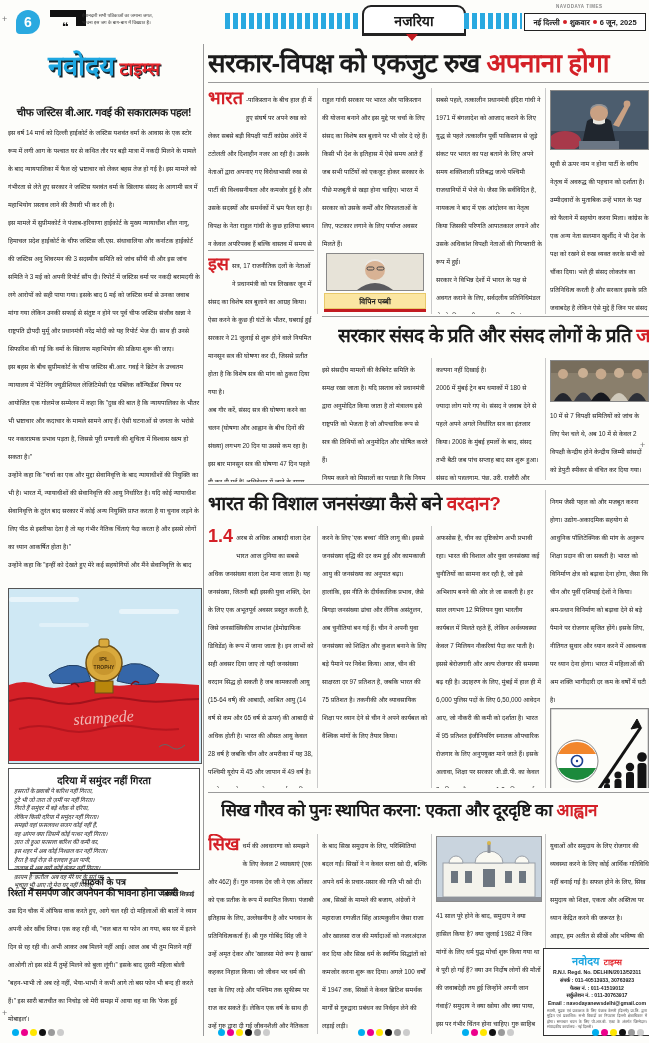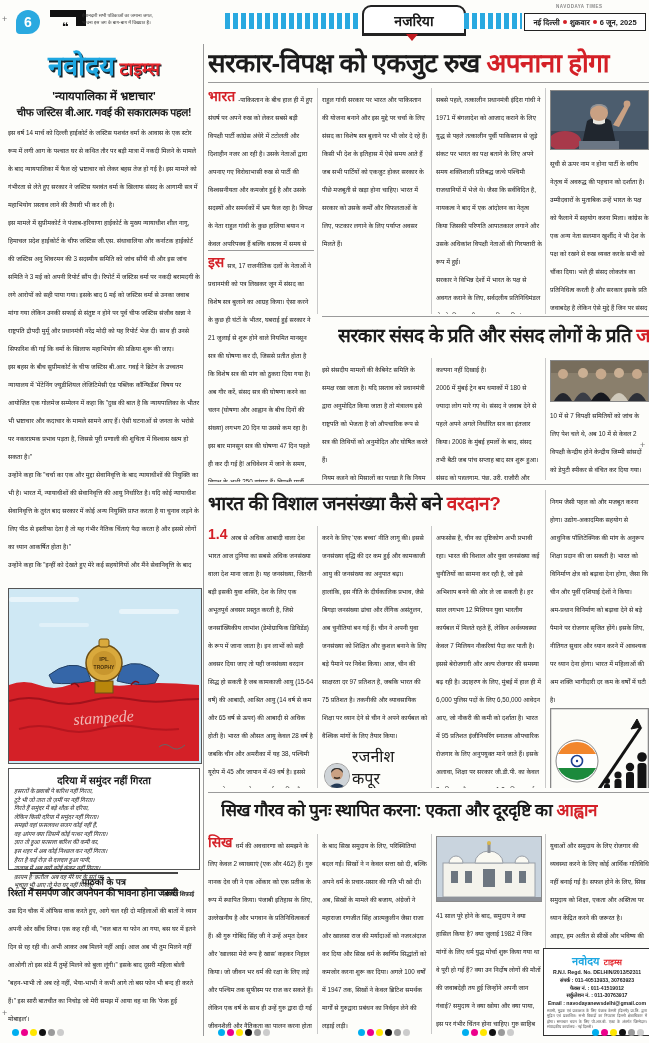--- a/index.html
+++ b/index.html
@@ -25,21 +25,21 @@
   .vrule{width:1px;background:#9a9a9a;}
   .hrule{height:1px;background:#9a9a9a;}
   .colrule{width:1px;background:#c9c9c9;}
   
   .m-blue{color:#1ea7e1;font-weight:900;font-size:27px;text-shadow:1.5px 1.5px 0 #14242c;}
   .m-red{color:#e4262c;font-weight:900;font-size:18px;text-shadow:1px 1px 0 #14242c;}
   .kicker{font-size:11.5px;font-weight:bold;text-align:center;white-space:nowrap;}
   .edit-title{font-size:10.5px;font-weight:900;text-align:center;white-space:nowrap;letter-spacing:-.3px;}
   .txt{font-size:6.3px;line-height:1.32;text-align:justify;white-space:pre-line;}
   .sig{font-size:6.8px;font-weight:bold;text-align:right;}
-  .dc{float:left;color:#d42027;font-weight:900;font-size:14px;line-height:1;padding:1px 3px 0 0;}
+  .dc{float:left;color:#d42027;font-weight:900;font-size:18px;line-height:1;padding:1px 3px 0 0;}
   .col{overflow:hidden;}
   
   .h1{font-size:26px;font-weight:900;white-space:nowrap;letter-spacing:-.5px;}
   .h2{font-size:19px;font-weight:900;white-space:nowrap;letter-spacing:-.4px;}
   .h3{font-size:17px;font-weight:900;white-space:nowrap;letter-spacing:-.4px;margin-left:13px;}
   .red{color:#d42027;}
   
   .abox{margin:3px 2px;}
   .abox .strip{background:#fbe6a2;border:1px solid #e8c96a;text-align:center;font-weight:bold;font-size:7.5px;padding:2px 0;}
   .abox .bar{height:3px;background:#c21b20;}
@@ -86,21 +86,20 @@
       <span class="reddot"></span>
       <span>6 जून, 2025</span>
   </div>
 
   <div class="abs vrule" style="left:203px;top:44px;height:992px"></div>
 
   <div class="abs" style="left:8px;top:46px;width:192px;text-align:center">
     <span class="m-blue">नवोदय</span>
     <span class="m-red">टाइम्स</span>
   </div>
-  <div class="abs kicker" style="left:8px;top:88px;width:192px">'न्यायपालिका में भ्रष्टाचार'</div>
   <div class="abs edit-title" style="left:8px;top:105px;width:192px">चीफ जस्टिस बी.आर. गवई की सकारात्मक पहल!</div>
 
   <div class="abs col" style="left:8px;top:121px;width:192px;height:452px">
     <span class="txt">इस वर्ष 14 मार्च को दिल्ली हाईकोर्ट के जस्टिस यशवंत वर्मा के आवास के एक स्टोर रूम में लगी आग के पश्चात घर से कथित तौर पर बड़ी मात्रा में नकदी मिलने के मामले के बाद न्यायपालिका में फैल रहे भ्रष्टाचार को लेकर बहस तेज हो गई है। इस मामले को गंभीरता से लेते हुए सरकार ने जस्टिस यशवंत वर्मा के खिलाफ संसद के आगामी सत्र में महाभियोग प्रस्ताव लाने की तैयारी भी कर ली है।
 इस मामले में सुप्रीमकोर्ट ने पंजाब-हरियाणा हाईकोर्ट के मुख्य न्यायाधीश शील नागू, हिमाचल प्रदेश हाईकोर्ट के चीफ जस्टिस जी.एस. संधावालिया और कर्नाटक हाईकोर्ट की जस्टिस अनु शिवरमन की 3 सदस्यीय समिति को जांच सौंपी थी और इस जांच समिति ने 3 मई को अपनी रिपोर्ट सौंप दी। रिपोर्ट में जस्टिस वर्मा पर नकदी बरामदगी के लगे आरोपों को सही पाया गया। इसके बाद 6 मई को जस्टिस वर्मा से उनका जवाब मांगा गया लेकिन उनकी सफाई से संतुष्ट न होने पर पूर्व चीफ जस्टिस संजीव खन्ना ने राष्ट्रपति द्रौपदी मुर्मू और प्रधानमंत्री नरेंद्र मोदी को यह रिपोर्ट भेज दी। साथ ही उनसे सिफारिश की गई कि वर्मा के खिलाफ महाभियोग की प्रक्रिया शुरू की जाए।
 इस बहस के बीच सुप्रीमकोर्ट के चीफ जस्टिस बी.आर. गवई ने ब्रिटेन के उच्चतम न्यायालय में 'मेंटेनिंग ज्यूडीशियल लेजिटिमेसी एंड पब्लिक कॉन्फिडैंस' विषय पर आयोजित एक गोलमेज सम्मेलन में कहा कि ”दुख की बात है कि न्यायपालिका के भीतर भी भ्रष्टाचार और कदाचार के मामले सामने आए हैं। ऐसी घटनाओं से जनता के भरोसे पर नकारात्मक प्रभाव पड़ता है, जिससे पूरी प्रणाली की शुचिता में विश्वास खत्म हो सकता है।”
 उन्होंने कहा कि ”चर्चा का एक और मुद्दा सेवानिवृत्ति के बाद न्यायाधीशों की नियुक्ति का भी है। भारत में, न्यायाधीशों की सेवानिवृत्ति की आयु निर्धारित है। यदि कोई न्यायाधीश सेवानिवृत्ति के तुरंत बाद सरकार में कोई अन्य नियुक्ति प्राप्त करता है या चुनाव लड़ने के लिए पीठ से इस्तीफा देता है तो यह गंभीर नैतिक चिंताएं पैदा करता है और इससे लोगों का ध्यान आकर्षित होता है।”
 उन्होंने कहा कि ”इन्हीं को देखते हुए मेरे कई सहयोगियों और मैंने सेवानिवृत्ति के बाद सरकार से कोई भूमिका या पद स्वीकार न करने की सार्वजनिक तौर पर प्रतिज्ञा की है। यह प्रतिबद्धता न्यायपालिका की विश्वसनीयता और स्वतंत्रता को बनाए रखने का एक प्रयास है।”
 इस बीच जस्टिस यशवंत वर्मा के मामले के बाद भी पिछले कुछ दिनों में न्यायपालिका में भ्रष्टाचार के 2 अन्य मामले सामने आए हैं। 16 मई, 2025 को एंटी करप्शन ब्यूरो ने 14 सितम्बर, 2023 से 21 मार्च, 2025 के बीच जिला अदालत में रिश्वत ले रहे क्लर्क के खिलाफ भ्रष्टाचार का मामला दर्ज किया। एंटी करप्शन ब्यूरो ने आरोपी द्वारा अग्रिम जमानत के लिए रिश्वत मांगने की शिकायतों के आधार पर एफ.आई.आर. दर्ज की थी।
 29 मई, 2025 को सी.बी.आई. ने 3.30 लाख रुपए की रिश्वतखोरी के मामले में राष्ट्रीय कम्पनी कानून न्यायाभिकरण (एन.सी.एल.टी.) की मुंबई बैंच के एक डिप्टी रजिस्ट्रार और एक अन्य व्यक्ति को गिरफ्तार किया। यह गिरफ्तारी एक शिकायत के बाद की गई जिसमें आरोप लगाया गया था कि न्यायाभिकरण के अधिकारी ने लंबे समय से चल रहे होटल स्वामित्व विवाद में कार्रवाई को प्रभावित करने के लिए रिश्वत की मांग की थी।
@@ -165,20 +164,32 @@
   <div class="abs colrule" style="left:317px;top:88px;height:226px"></div>
   <div class="abs colrule" style="left:431px;top:88px;height:226px"></div>
   <div class="abs colrule" style="left:545px;top:88px;height:226px"></div>
 
   <div class="abs col" style="left:208px;top:88px;width:106px;height:160px">
     <span class="dc">भारत</span><span class="txt">-पाकिस्तान के बीच हाल ही में हुए संघर्ष पर अपने रुख को लेकर सबसे बड़ी विपक्षी पार्टी कांग्रेस अंधेरे में टटोलती और दिशाहीन नजर आ रही है। उसके नेताओं द्वारा अपनाए गए विरोधाभासी रुख से पार्टी की विश्वसनीयता और कमजोर हुई है और उसके सदस्यों और समर्थकों में भ्रम फैल रहा है। विपक्ष के नेता राहुल गांधी के कुछ हालिया बयान न केवल अपरिपक्व हैं बल्कि वास्तव में समय से परे भी हैं। सोशल मीडिया पर एक वीडियो में वे पाकिस्तान के खिलाफ ऑप्रेशन सिंदूर को लेकर प्रधानमंत्री नरेंद्र मोदी का मजाक उड़ाते नजर आ रहे हैं। उन्होंने कहा कि अमेरिकी राष्ट्रपति डोनाल्ड ट्रम्प ने 'फोन कर आत्मसमर्पण करने के लिए' कहा और प्रधानमंत्री ने तुरंत बात मानने के लिए सहमति दे दी।</span>
   </div>
 
   <div class="abs col" style="left:322px;top:88px;width:106px;height:226px">
     <span class="txt">राहुल गांधी सरकार पर भारत और पाकिस्तान की योजना बनाने और इस मुद्दे पर चर्चा के लिए संसद का विशेष सत्र बुलाने पर भी जोर दे रहे हैं। किसी भी देश के इतिहास में ऐसे समय आते हैं जब सभी पार्टियों को एकजुट होकर सरकार के पीछे मजबूती से खड़ा होना चाहिए। भारत में सरकार को उसके कर्मों और विफलताओं के लिए, फटकार लगाने के लिए पर्याप्त अवसर मिलते हैं।</span>
+    <div class="abox">
+      <svg class="photo" width="96" height="36" viewBox="0 0 96 36">
+        <rect width="96" height="36" fill="#e7e3d8"></rect>
+        <circle cx="48" cy="16" r="10" fill="#d8b294"></circle>
+        <path d="M38,12 q10,-10 20,0 q-2,-7 -10,-7 q-8,0 -10,7" fill="#eceae6"></path>
+        <rect x="40" y="13" width="7" height="3" rx="1.5" fill="none" stroke="#444" stroke-width="1"></rect>
+        <rect x="50" y="13" width="7" height="3" rx="1.5" fill="none" stroke="#444" stroke-width="1"></rect>
+        <path d="M30,36 q18,-14 36,0 Z" fill="#5a5a5e"></path>
+      </svg>
+      <div class="strip">विपिन पब्बी</div>
+      <div class="bar"></div>
+    </div>
     
   </div>
 
   <div class="abs col" style="left:436px;top:88px;width:106px;height:226px">
     <span class="txt">सबसे पहले, तत्कालीन प्रधानमंत्री इंदिरा गांधी ने 1971 में बंगलादेश को आजाद कराने के लिए युद्ध से पहले तत्कालीन पूर्वी पाकिस्तान से जुड़े संकट पर भारत का पक्ष बताने के लिए अपने समय शक्तिशाली प्रतिबद्ध जत्थे पश्चिमी राजधानियों में भेजे थे। जैसा कि सर्वविदित है, नायकत्व ने बाद में एक आंदोलन का नेतृत्व किया जिसकी परिणति आपातकाल लगाने और उसके अधिकांश विपक्षी नेताओं की गिरफ्तारी के रूप में हुई।
 सरकार ने विभिन्न देशों में भारत के पक्ष से अवगत कराने के लिए, सर्वदलीय प्रतिनिधिमंडल भेजने की सराहनीय पहल की। जाहिर is नेहरूवंशी बात की सबसे महत्वपूर्ण देश अमरीका में प्रतिनिधिमंडल का प्रमुख बनाने का उनका फैसला एक 'मास्टर स्ट्रोक' था। पार्टियां कहती थीं यह है कि वाजिब ने सर्वदलीय प्रतिनिधिमंडल के लिए, नामित पांच नेताओं में अपना नाम शामिल नहीं किया। वह उम्र-लम्बे ने बावजूद है कि किसी भी बड़ी पार्टी के उसके मुखर और तेजी नेता हैं।</span>
   </div>
 
   <div class="abs col" style="left:550px;top:88px;width:99px;height:226px">
     <svg class="photo" width="97" height="58" viewBox="0 0 97 58">
@@ -270,33 +281,20 @@
   <div class="abs colrule" style="left:545px;top:490px;height:298px"></div>
 
   <div class="abs col" style="left:208px;top:526px;width:106px;height:262px">
     <span class="dc">1.4</span><span class="txt">अरब से अधिक आबादी वाला देश भारत आज दुनिया का सबसे अधिक जनसंख्या वाला देश माना जाता है। यह जनसंख्या, जितनी बड़ी इसकी युवा शक्ति, देश के लिए एक अभूतपूर्व अवसर प्रस्तुत करती है, जिसे जनसांख्यिकीय लाभांश (डेमोग्राफिक डिविडेंड) के रूप में जाना जाता है। इन लाभों को सही अवसर दिया जाए तो यही जनसंख्या वरदान सिद्ध हो सकती है जब कामकाजी आयु (15-64 वर्ष) की आबादी, आश्रित आयु (14 वर्ष से कम और 65 वर्ष से ऊपर) की आबादी से अधिक होती है। भारत की औसत आयु केवल 28 वर्ष है जबकि चीन और अमरीका में यह 38, पश्चिमी यूरोप में 45 और जापान में 49 वर्ष है। इससे भारत के पास अपने युवा कार्यबल की बदौलत विकास की अपार संभावनाएं हैं।
 चीन ने 1980 और 1990 के दशक में अपने जनसांख्यिकीय लाभांश को इस्तेमाल करके उत्पादन की आर्थिक महाशक्ति बनने की राह पर कदम रखा। 1980 में, चीन ने जनसंख्या वृद्धि को नियंत्रित</span>
   </div>
 
   <div class="abs col" style="left:322px;top:526px;width:106px;height:262px">
     <span class="txt">करने के लिए 'एक बच्चा' नीति लागू की। इससे जनसंख्या वृद्धि की दर कम हुई और कामकाजी आयु की जनसंख्या का अनुपात बढ़ा।
 हालांकि, इस नीति के दीर्घकालिक प्रभाव, जैसे बिगड़ा जनसंख्या ढांचा और लैंगिक असंतुलन, अब चुनौतियां बन गई हैं। चीन ने अपनी युवा जनसंख्या को शिक्षित और कुशल बनाने के लिए बड़े पैमाने पर निवेश किया। आज, चीन की साक्षरता दर 97 प्रतिशत है, जबकि भारत की 75 प्रतिशत है। तकनीकी और व्यावसायिक शिक्षा पर ध्यान देने से चीन ने अपने कार्यबल को वैश्विक मांगों के लिए तैयार किया।</span>
-    <div class="abox-h">
-      <svg width="24" height="24" viewBox="0 0 24 24" style="border-radius:50%;border:1px solid #999;background:#ddd;flex:none">
-        <rect width="24" height="24" fill="#cfd4d8"></rect>
-        <circle cx="12" cy="10" r="6" fill="#caa183"></circle>
-        <path d="M6,9 q6,-8 12,0 q0,-5 -6,-5 q-6,0 -6,5" fill="#2b2b2b"></path>
-        <path d="M9,13.5 q3,1.5 6,0" stroke="#3a2d22" stroke-width="1.4" fill="none"></path>
-        <path d="M3,24 q9,-9 18,0 Z" fill="#243a55"></path>
-      </svg>
-      <div style="flex:1">
-        <div class="strip">रजनीश कपूर</div>
-        <div class="bar"></div>
-      </div>
-    </div>
     
   </div>
 
   <div class="abs col" style="left:436px;top:526px;width:106px;height:262px">
     <span class="txt">अफसोस है, चीन का दृष्टिकोण अभी प्रभावी रहा। भारत की विशाल और युवा जनसंख्या कई चुनौतियों का सामना कर रही है, जो इसे अभिशाप बनने की ओर ले जा सकती है। हर साल लगभग 12 मिलियन युवा भारतीय कार्यबल में मिलते रहते हैं, लेकिन अर्थव्यवस्था केवल 7 मिलियन नौकरियां पैदा कर पाती है।
 इससे बेरोजगारी और अल्प रोजगार की समस्या बढ़ रही है। उदाहरण के लिए, मुंबई में हाल ही में 6,000 पुलिस पदों के लिए 6,50,000 आवेदन आए, जो नौकरी की कमी को दर्शाता है। भारत में 95 प्रतिशत इंजीनियरिंग स्नातक औपचारिक रोजगार के लिए अनुपयुक्त माने जाते हैं। इसके अलावा, शिक्षा पर सरकार जी.डी.पी. का केवल 3 प्रतिशत और स्वास्थ्य पर 1.2 प्रतिशत खर्च करती है, जो चीन (3.5 प्रतिशत) और ब्राजील (9 प्रतिशत) जैसे देशों से काफी कम है। इससे मध्यम पूंजी का विकास बाधित होता है।
 भारत को प्राथमिक, माध्यमिक और उच्च शिक्षा में निवेश बढ़ाना चाहिए। राष्ट्रीय कौशल विकास</span>
   </div>
 
   <div class="abs col" style="left:550px;top:490px;width:99px;height:298px">

